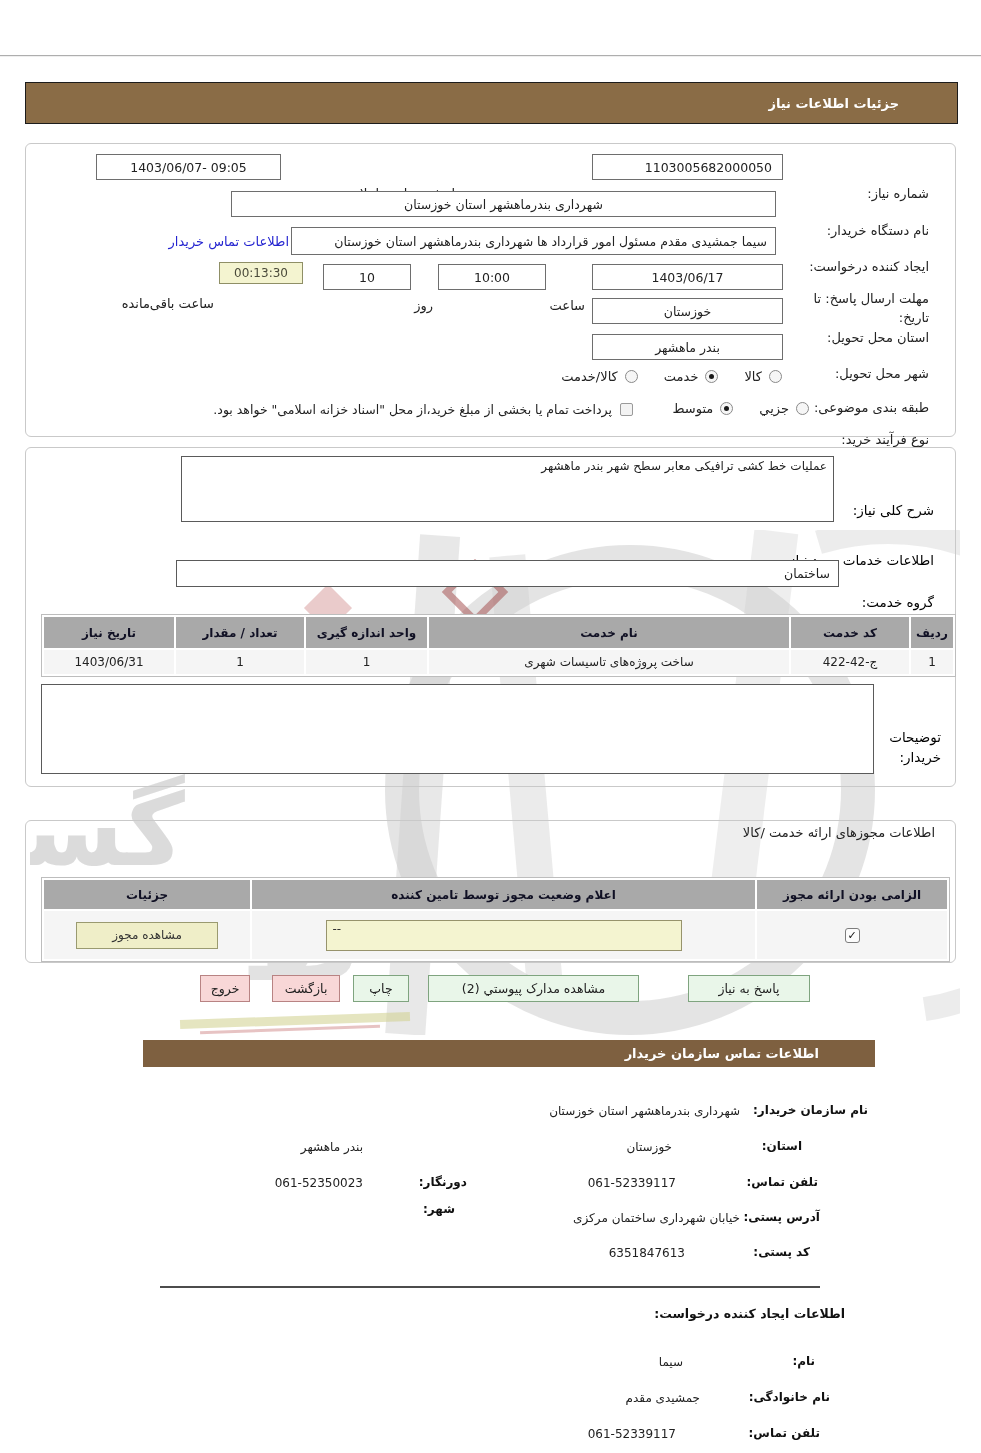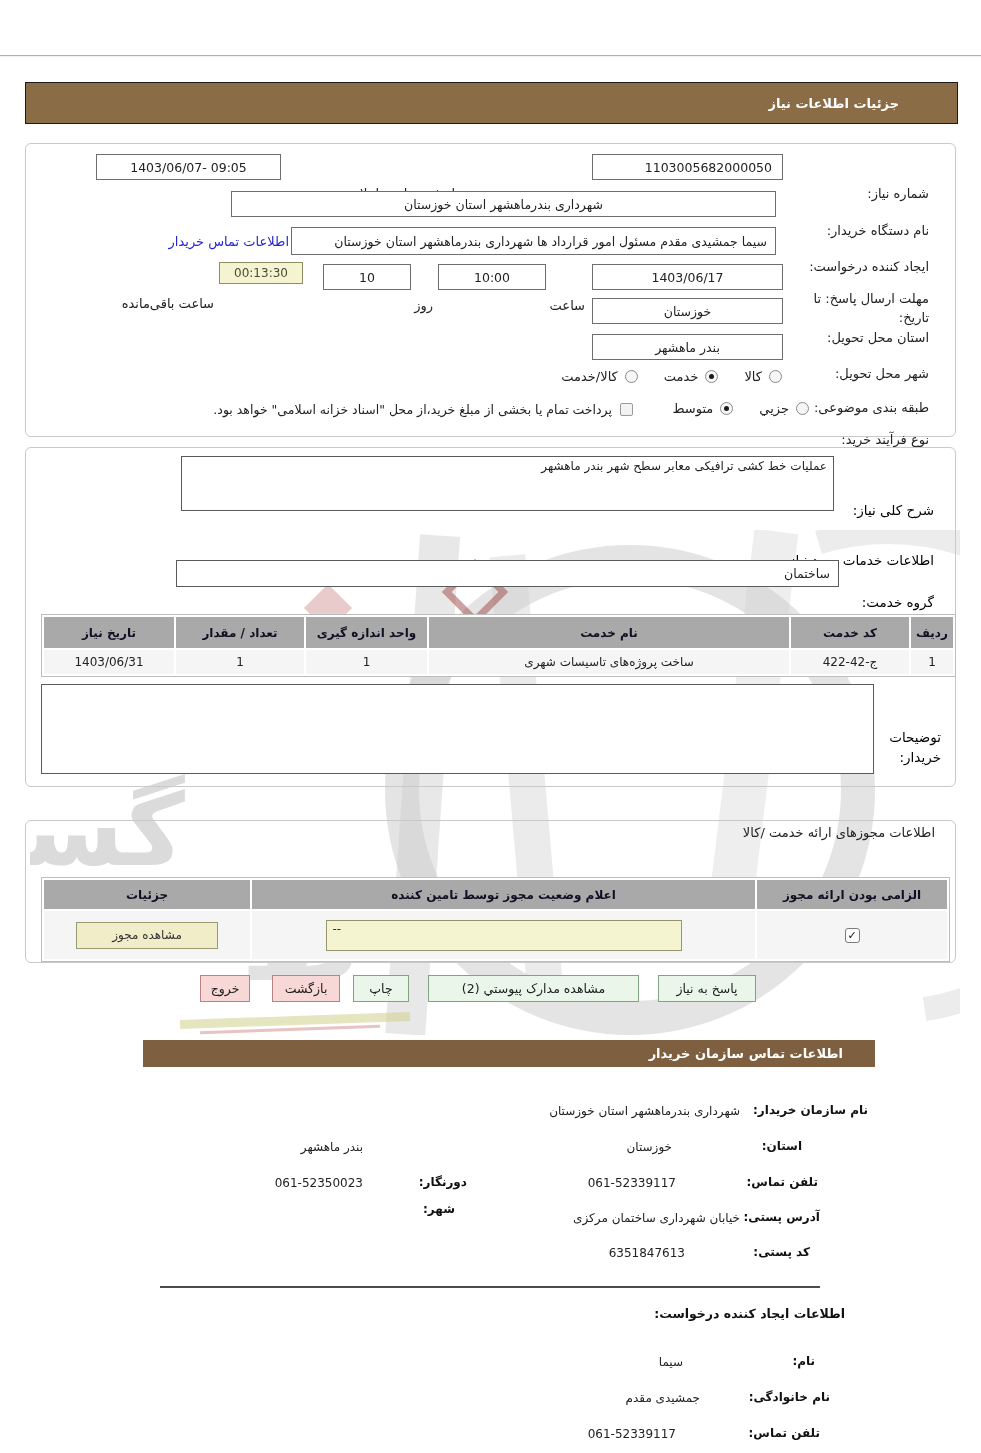--- a/index.html
+++ b/index.html
@@ -8,21 +8,21 @@
   .lbl{position:absolute;font-size:13px;color:#222;white-space:nowrap;margin-top:28px;}
   .lbl2{line-height:1.45;white-space:pre-line;text-align:right;}
   .blbl{font-weight:normal;font-size:13.5px;color:#000000;}
   .inp{position:absolute;background:#fff;border:1px solid #6e6e6e;display:flex;align-items:center;justify-content:center;font-size:12.5px;color:#222;box-sizing:border-box;white-space:nowrap;}
   .inp.start{justify-content:flex-start;padding:5px 8px;overflow:hidden;}
   .inp.endal{justify-content:flex-end;padding:8px 10px;}
   .ltr{direction:ltr;unicode-bidi:embed;}
   .topline{position:absolute;left:0;top:55px;width:981px;border-top:1px solid #aeaeae;box-shadow:0 1px 0 #efefef;}
   .bar{position:absolute;color:#fff;display:flex;align-items:center;box-sizing:border-box;}
   .bar1{left:25px;top:82px;width:933px;height:42px;border:1px solid #1c1c1c;padding-right:58px;font-size:13px;font-weight:600;}
-  .bar2{left:143px;top:1040px;width:732px;height:27px;padding-right:32px;font-size:13px;font-weight:bold;}
+  .bar2{left:143px;top:1040px;width:732px;height:27px;padding-right:56px;font-size:13px;font-weight:bold;}
   .panel{position:absolute;border:1px solid #c9c9c9;border-radius:6px;box-sizing:border-box;background:transparent;}
   .box1{left:25px;top:143px;width:931px;height:294px;}
   .box2{left:25px;top:447px;width:931px;height:340px;}
   .box3{left:25px;top:820px;width:931px;height:143px;}
   .ta{position:absolute;background:#fff;border:1px solid #5a5a5a;box-sizing:border-box;font-size:12px;color:#222;padding:2px 6px;text-align:right;overflow:hidden;}
   .beige{background:#f4f4d0;border:1px solid #8f8f66;color:#4a4a3a;}
   .timer{position:absolute;left:193px;top:118px;width:84px;height:22px;display:flex;align-items:center;justify-content:center;font-size:12px;box-sizing:border-box;}
   .radiorow{position:absolute;display:flex;direction:rtl;align-items:center;gap:26px;}
   .ritem{display:flex;align-items:center;gap:7px;font-size:13px;color:#222;white-space:nowrap;}
   .radio{width:13px;height:13px;border:1px solid #8a8a8a;border-radius:50%;background:#f6f6f6;display:inline-flex;align-items:center;justify-content:center;box-sizing:border-box;}
@@ -135,21 +135,21 @@
           <span>متوسط</span>
         </span>
     </div>
     <div class="radiorow" style="right:322px;top:258px;gap:8px">
       <span class="cb"></span>
       <span style="font-size:12.5px;color:#222;white-space:nowrap">پرداخت تمام یا بخشی از مبلغ خرید،از محل "اسناد خزانه اسلامی" خواهد بود.</span>
     </div>
   </div>
 
   <div class="panel box2">
-    <div class="ta" style="left:155px;top:8px;width:653px;height:55px">عملیات خط کشی ترافیکی معابر سطح شهر بندر ماهشهر</div>
+    <div class="ta" style="left:155px;top:8px;width:653px;height:66px">عملیات خط کشی ترافیکی معابر سطح شهر بندر ماهشهر</div>
     <span class="lbl blbl" style="position:absolute;right:21px;top:26px;white-space:nowrap">شرح کلی نیاز:</span>
 
     <span class="lbl blbl" style="right:21px;top:76px">اطلاعات خدمات مورد نیاز</span>
 
     <span class="lbl blbl" style="right:21px;top:118px">گروه خدمت:</span>
     <div class="inp start" style="left:150px;top:112px;width:663px;height:27px;border-color:#5a5a5a">ساختمان</div>
 
     <div class="tblwrap" style="left:15px;top:166px">
       <table class="grid t1" style="width:899px">
         <colgroup>
@@ -211,21 +211,21 @@
           </td>
           <td>
             <div class="permitbtn">مشاهده مجوز</div>
           </td>
         </tr>
       </tbody>
         </table>
     </div>
   </div>
 
-  <div class="btn green" style="left:658px;width:98px">پاسخ به نیاز</div>
+  <div class="btn green" style="left:688px;width:122px">پاسخ به نیاز</div>
   <div class="btn green" style="left:428px;width:211px">مشاهده مدارک پیوستي (2)</div>
   <div class="btn green" style="left:353px;width:56px">چاپ</div>
   <div class="btn pink" style="left:272px;width:68px">بازگشت</div>
   <div class="btn pink" style="left:200px;width:50px">خروج</div>
 
   <div class="bar bar2" style="background:#7e6040">
     <span>اطلاعات تماس سازمان خریدار</span>
   </div>
 
   <span class="info-l" style="right:113px;top:1103px">نام سازمان خریدار:</span>

